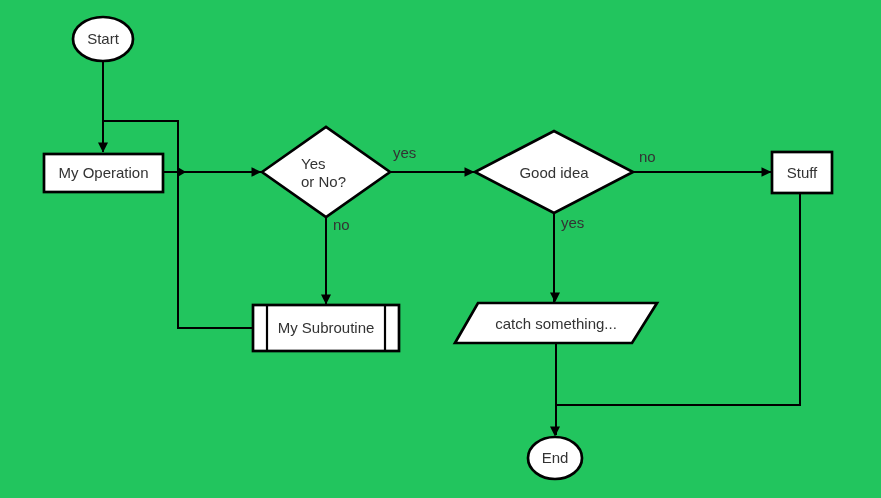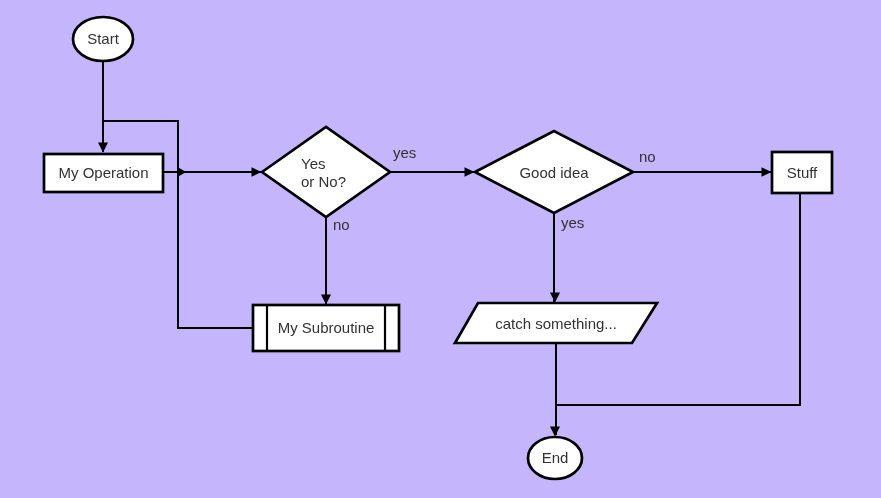--- a/index.html
+++ b/index.html
@@ -4,21 +4,21 @@
 <style>
   html, body {
     margin: 0;
     padding: 0;
     background: #ffffff;
   }
   .stage {
     position: relative;
     width: 881px;
     height: 498px;
-    background: #c4b5fd;
+    background: #22c55e;
     overflow: hidden;
   }
   svg { display: block; }
   .node-shape {
     fill: #ffffff;
     stroke: #000000;
     stroke-width: 2.7;
   }
   .inner-line {
     fill: none;

